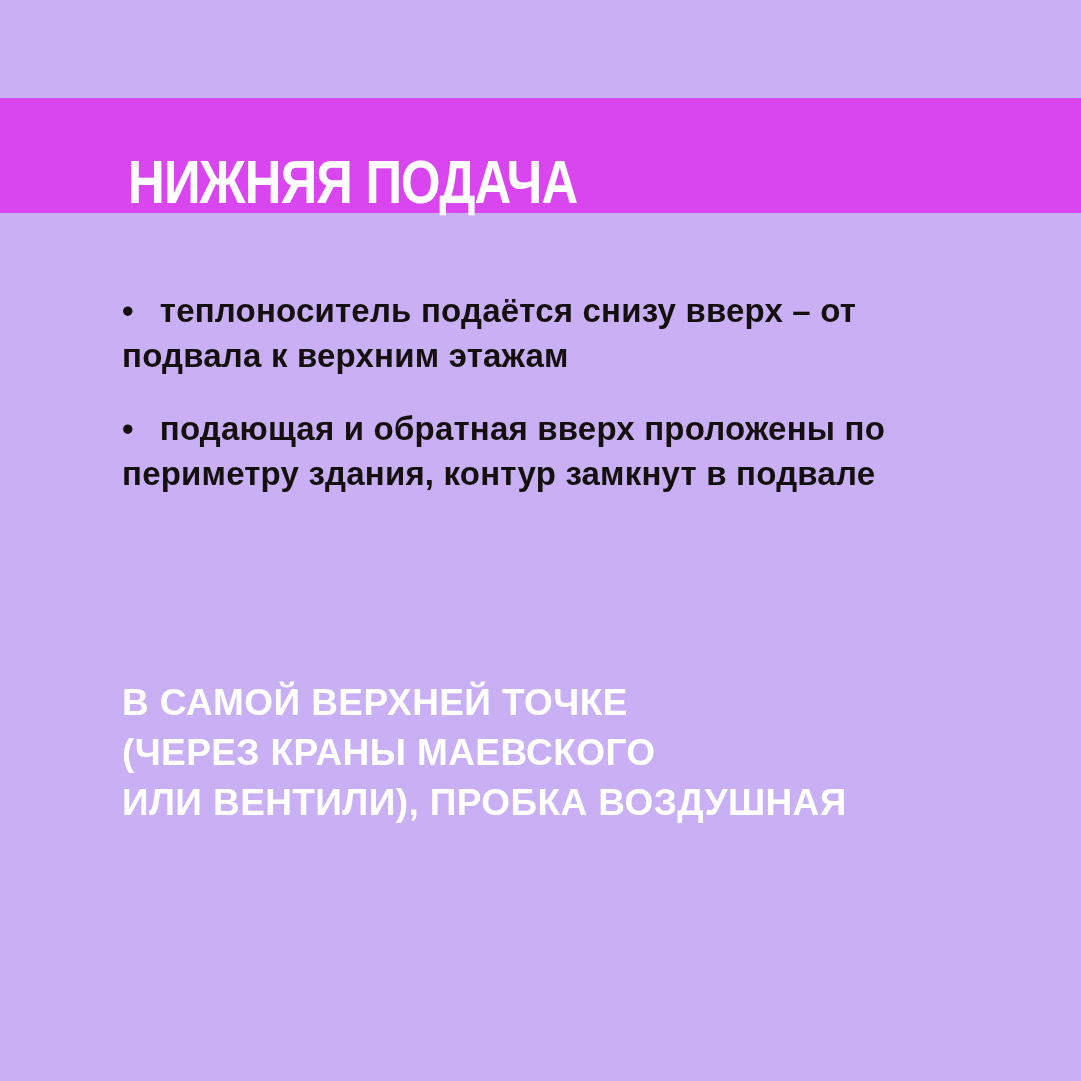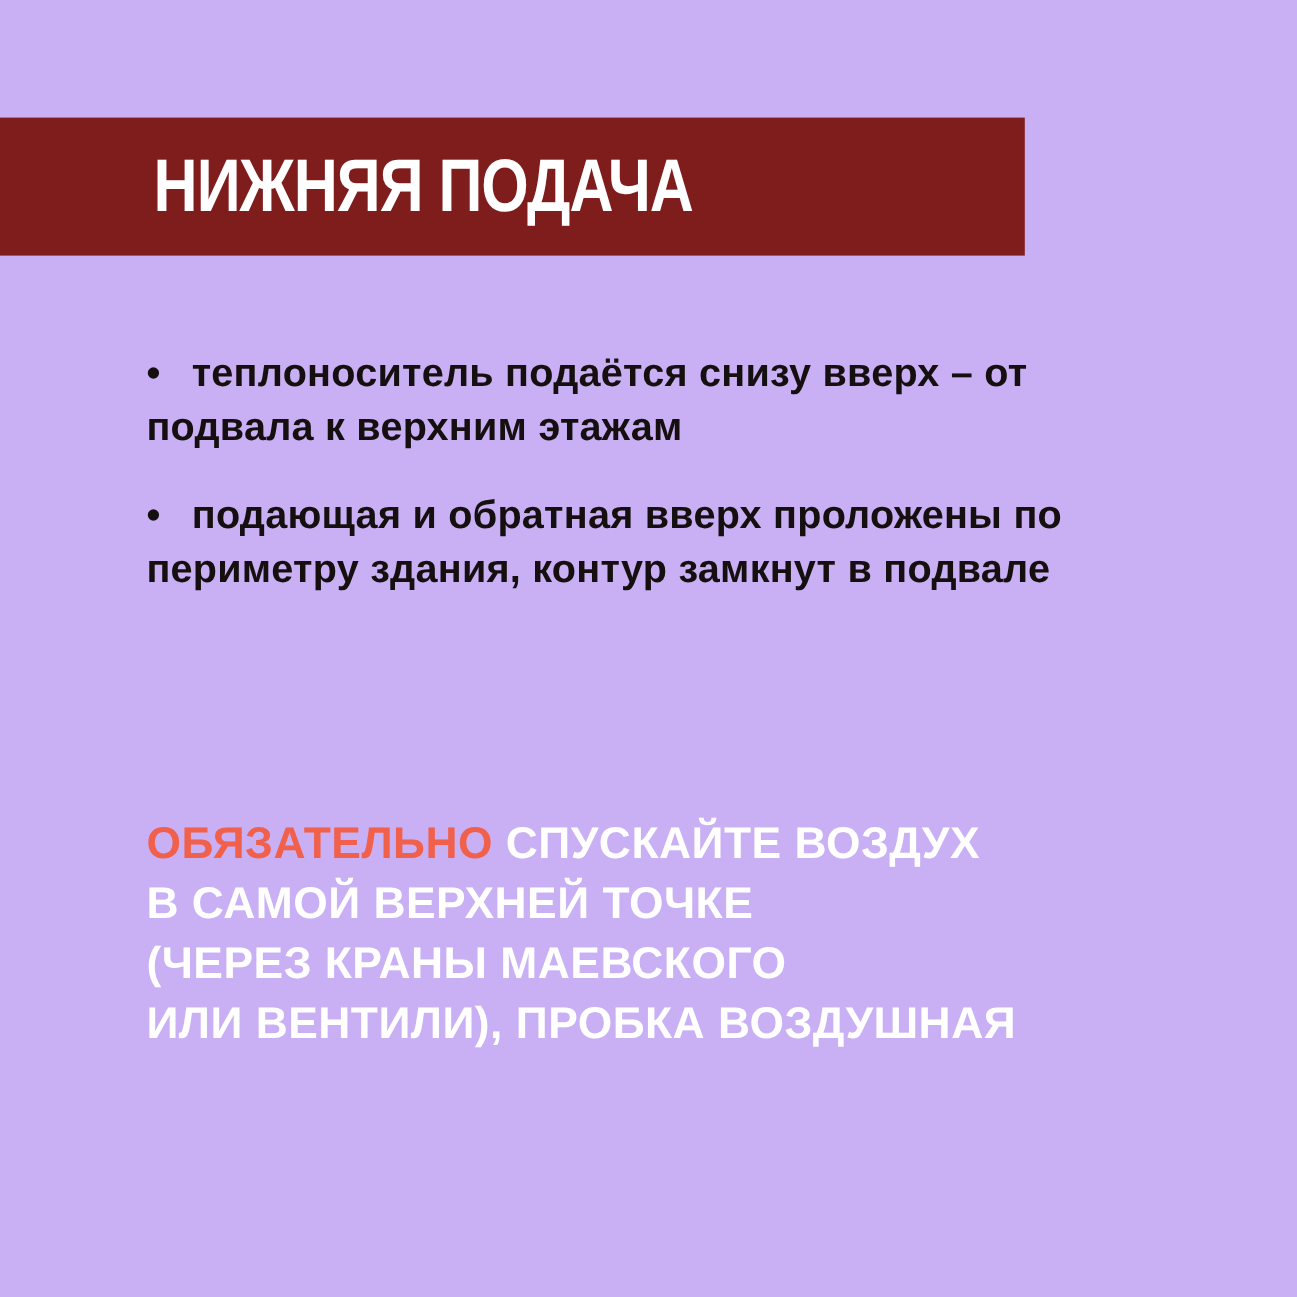--- a/index.html
+++ b/index.html
@@ -19,25 +19,25 @@
     height: 1081px;
     background: #c9b0f5;
     box-sizing: border-box;
   }
 
   
   .title-band {
     position: absolute;
     left: 0;
     top: 98px;
-    width: 854px;
+    width: 1081px;
     height: 115px;
-    background: #7f1d1d;
+    background: #d946ef;
     display: flex;
-    align-items: center;
+    align-items: flex-end;
   }
   .title-text {
     margin-left: 128px;
     color: #ffffff;
     font-family: "Liberation Sans", sans-serif;
     font-weight: bold;
     font-size: 62px;
     line-height: 62px;
     letter-spacing: -1px;
     transform: scaleX(0.82);
@@ -105,19 +105,18 @@
   <div class="bullets">
     <div class="bullet-item">
       <span class="bullet-dot">•</span><span>теплоноситель подаётся снизу вверх – от подвала к верхним этажам</span>
     </div>
     <div class="bullet-item">
       <span class="bullet-dot">•</span><span>подающая и обратная вверх проложены по периметру здания, контур замкнут в подвале</span>
     </div>
   </div>
 
   <div class="notice">
-    <span class="notice-line"><span class="accent">ОБЯЗАТЕЛЬНО</span><span> СПУСКАЙТЕ ВОЗДУХ</span></span>
     <span class="notice-line">В САМОЙ ВЕРХНЕЙ ТОЧКЕ</span>
     <span class="notice-line">(ЧЕРЕЗ КРАНЫ МАЕВСКОГО</span>
     <span class="notice-line">ИЛИ ВЕНТИЛИ), ПРОБКА ВОЗДУШНАЯ</span>
   </div>
 
 </div>
 
 </body></html>

